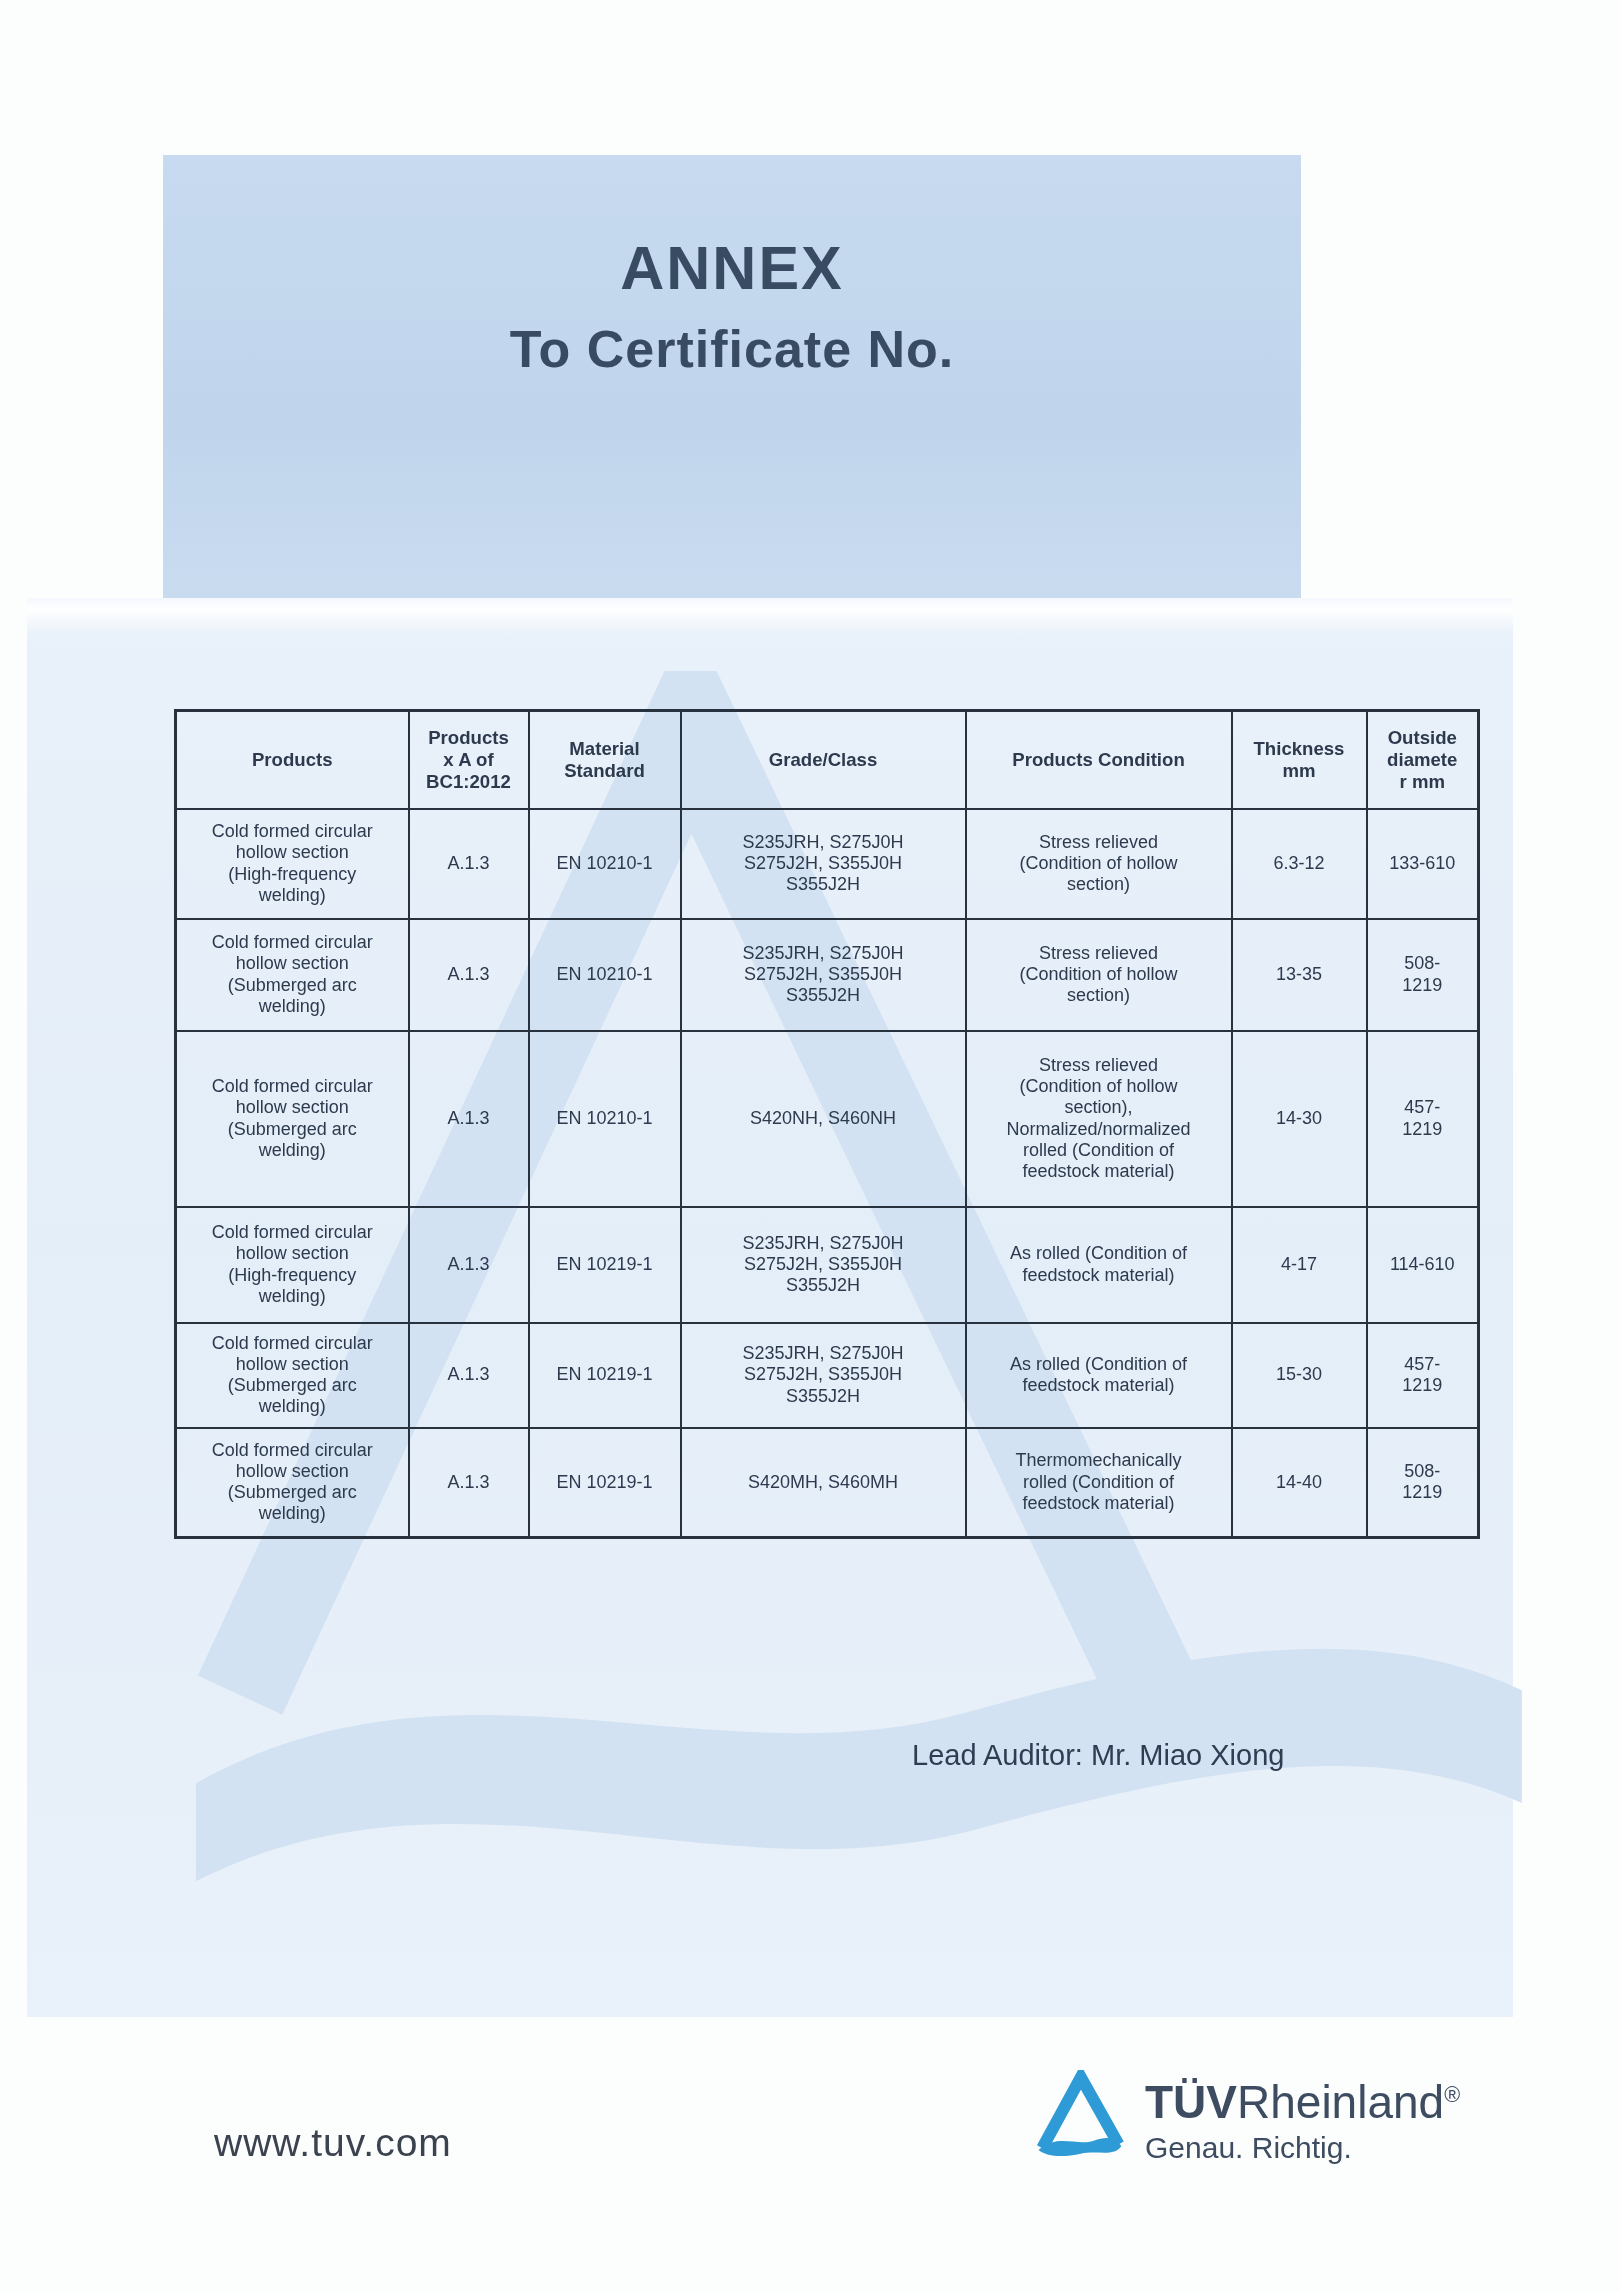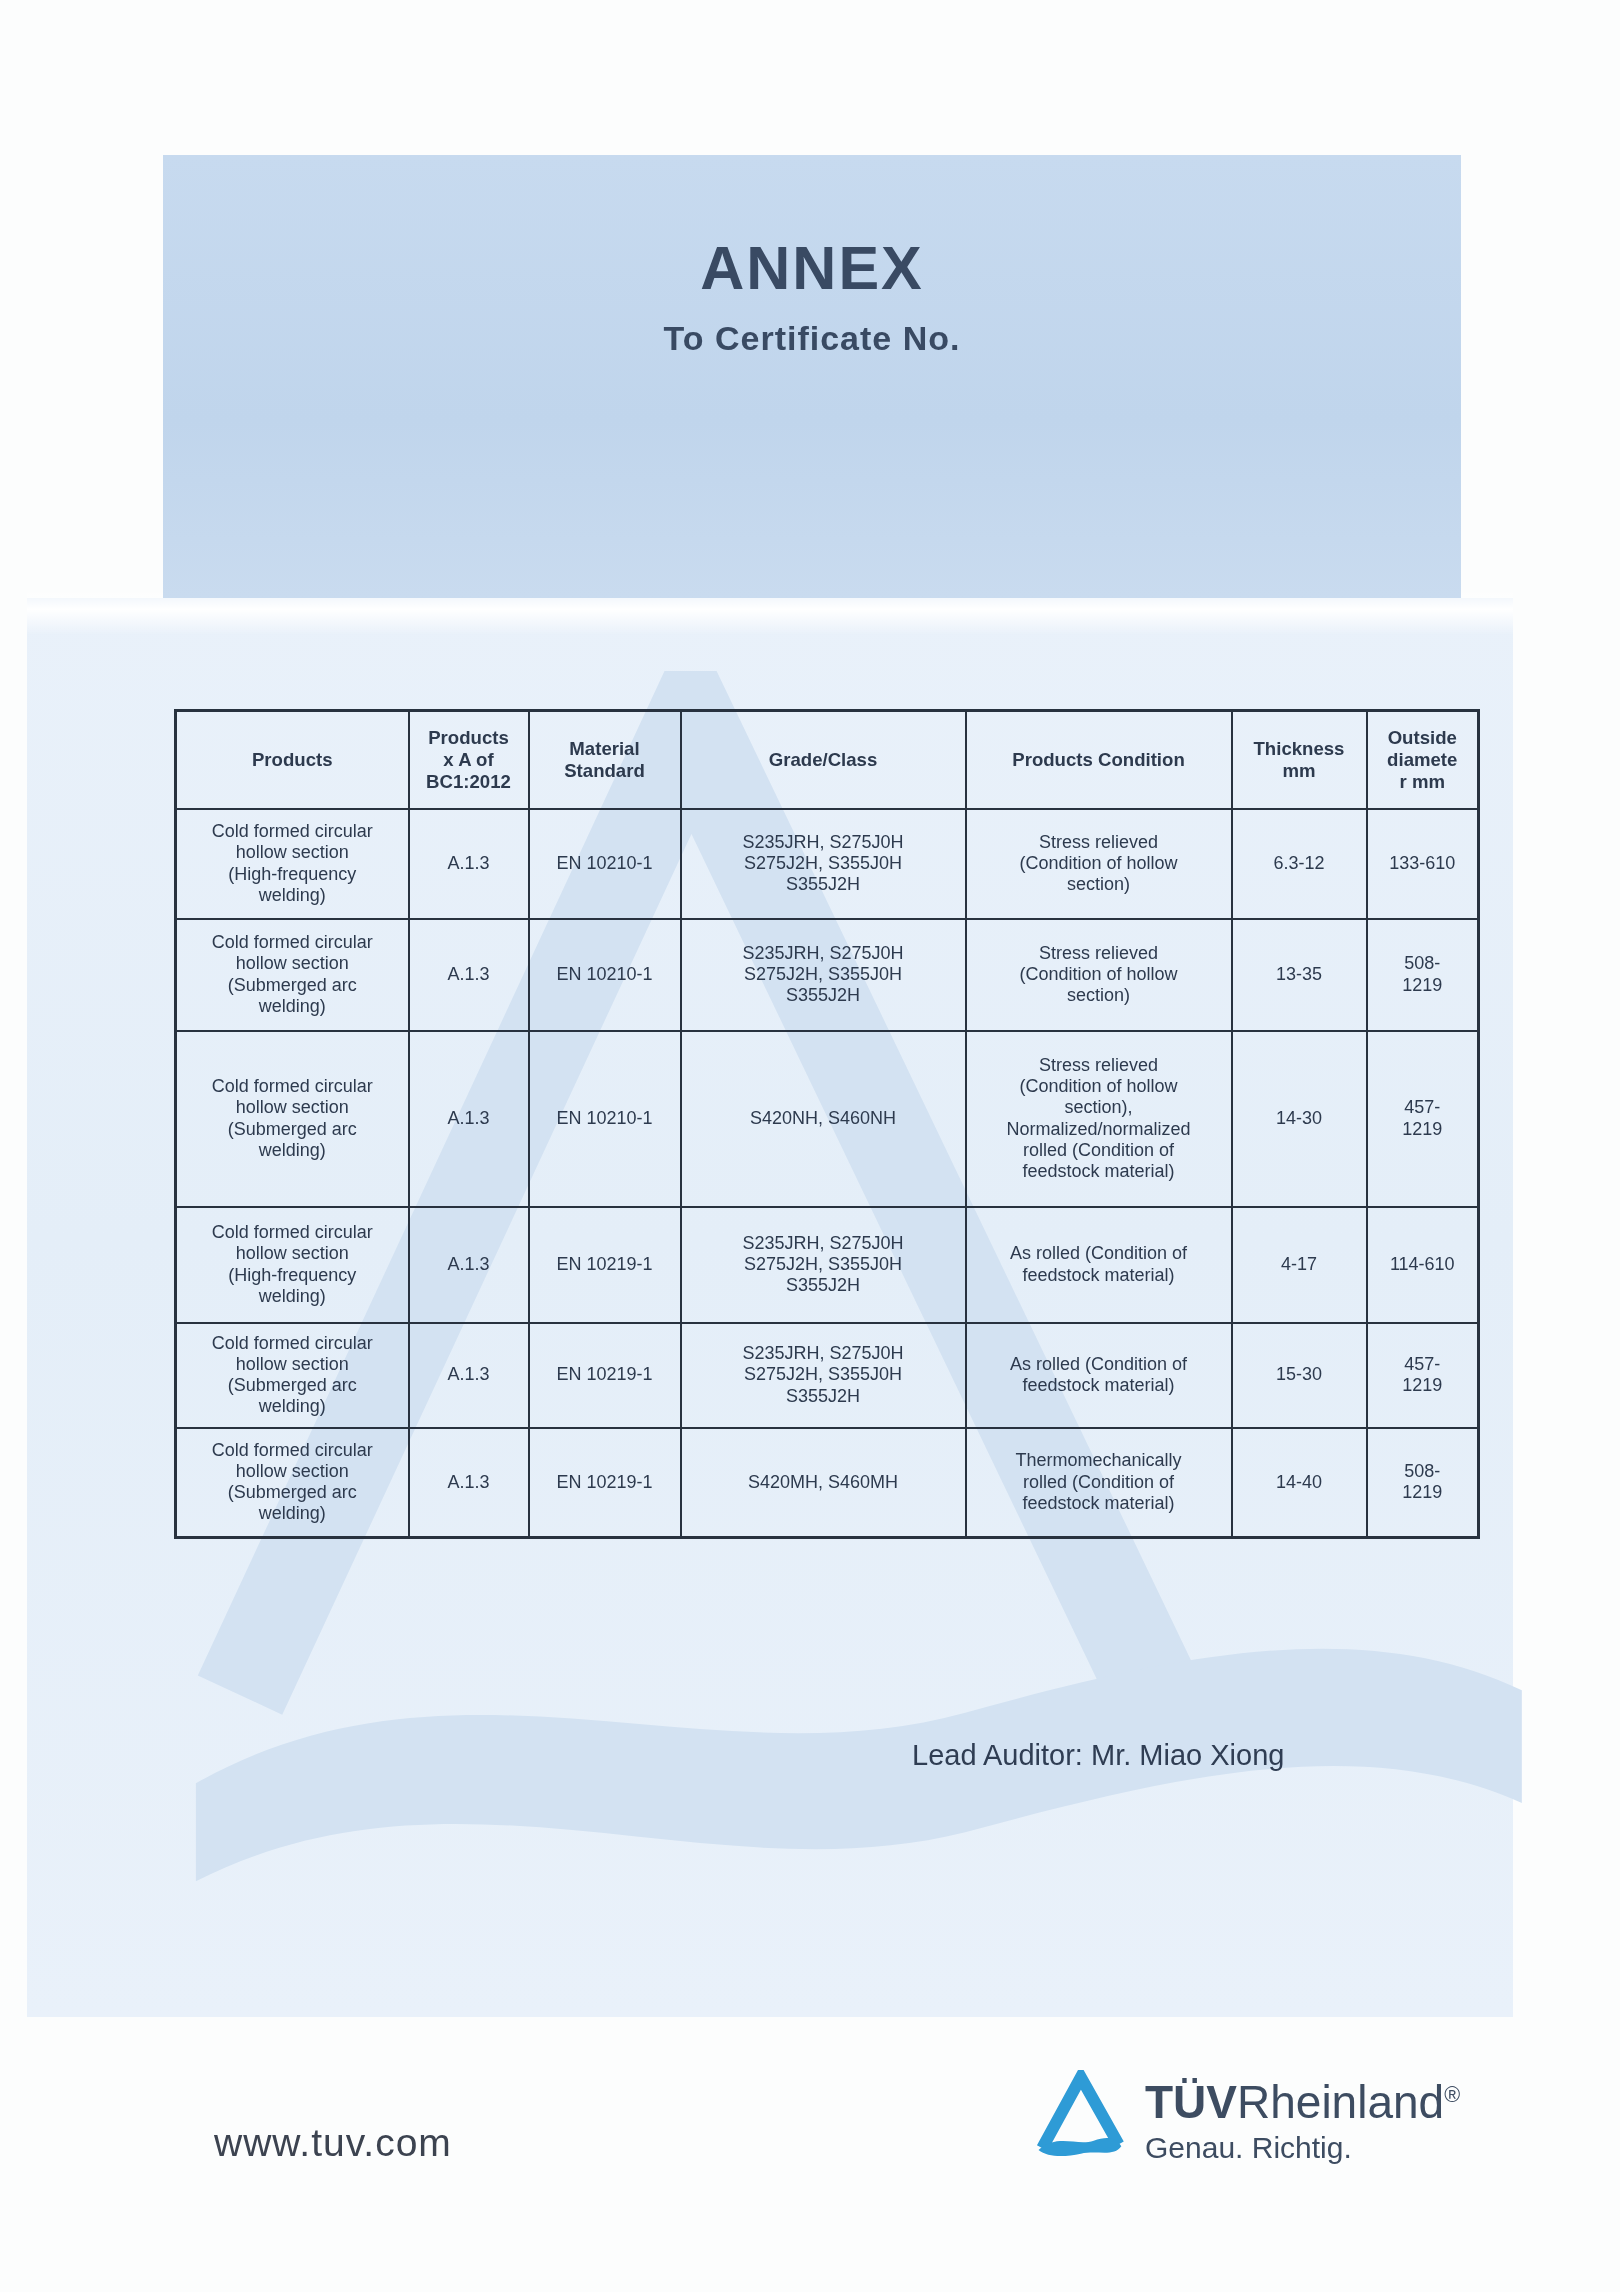--- a/index.html
+++ b/index.html
@@ -14,26 +14,26 @@
     position:absolute;left:27.4px;top:598px;width:1486px;height:1419px;
     background:linear-gradient(180deg,#e9f1fa 0%,#e4eef8 45%,#e9f1fa 100%);
     z-index:0;
   }
   .band{
     position:absolute;left:27.4px;top:588px;width:1486px;height:47px;
     background:linear-gradient(180deg,rgba(255,255,255,0) 0%,#ffffff 45%,rgba(255,255,255,0) 100%);
     z-index:1;
   }
   .header-box{
-    position:absolute;left:163px;top:155px;width:1298px;height:443px;
+    position:absolute;left:163px;top:155px;width:1138px;height:443px;
     background:linear-gradient(180deg,#c7daef 0%,#c0d5ec 60%,#c9dbef 100%);
     z-index:2;text-align:center;
   }
   .t1{margin:78px 0 0;font-size:61px;font-weight:bold;letter-spacing:2px;color:#394a63;}
-  .t2{margin:15.7px 0 0;font-size:34px;font-weight:bold;letter-spacing:1px;color:#394a63;}
+  .t2{margin:15.7px 0 0;font-size:52px;font-weight:bold;letter-spacing:1px;color:#394a63;}
   .t3{margin:13.7px 0 0;font-size:55px;font-weight:bold;letter-spacing:1px;color:#394a63;}
 
   
   .watermark{position:absolute;left:181px;top:671px;z-index:1;}
 
   
   table.doc-table{
     position:absolute;left:174px;top:709px;width:1303px;z-index:3;
     border-collapse:collapse;table-layout:fixed;
     border:3.9px solid #28323f;

